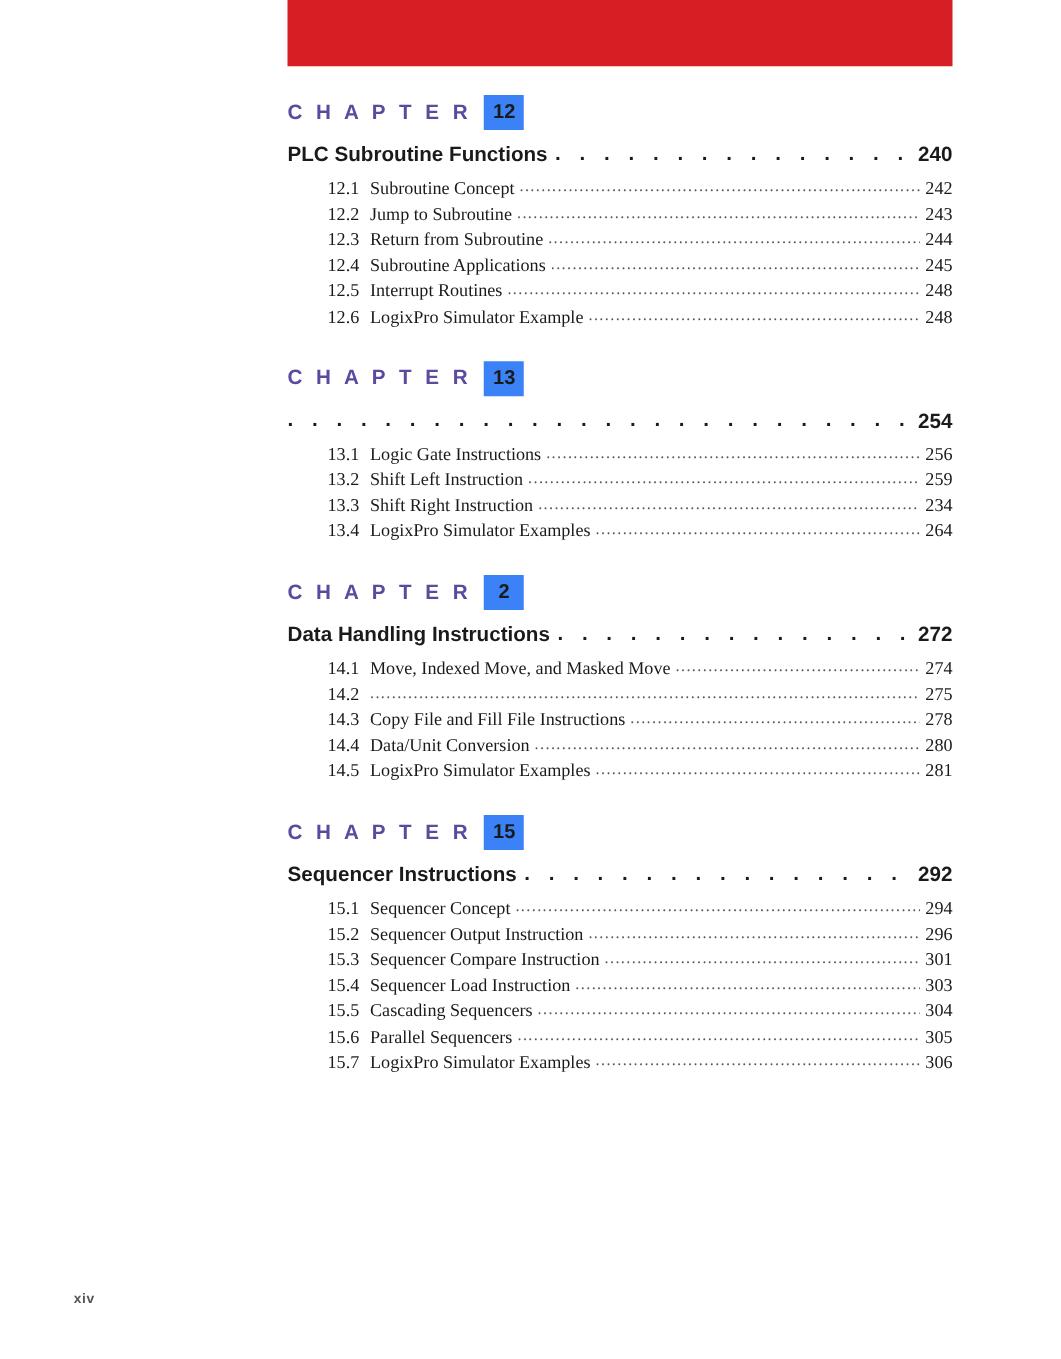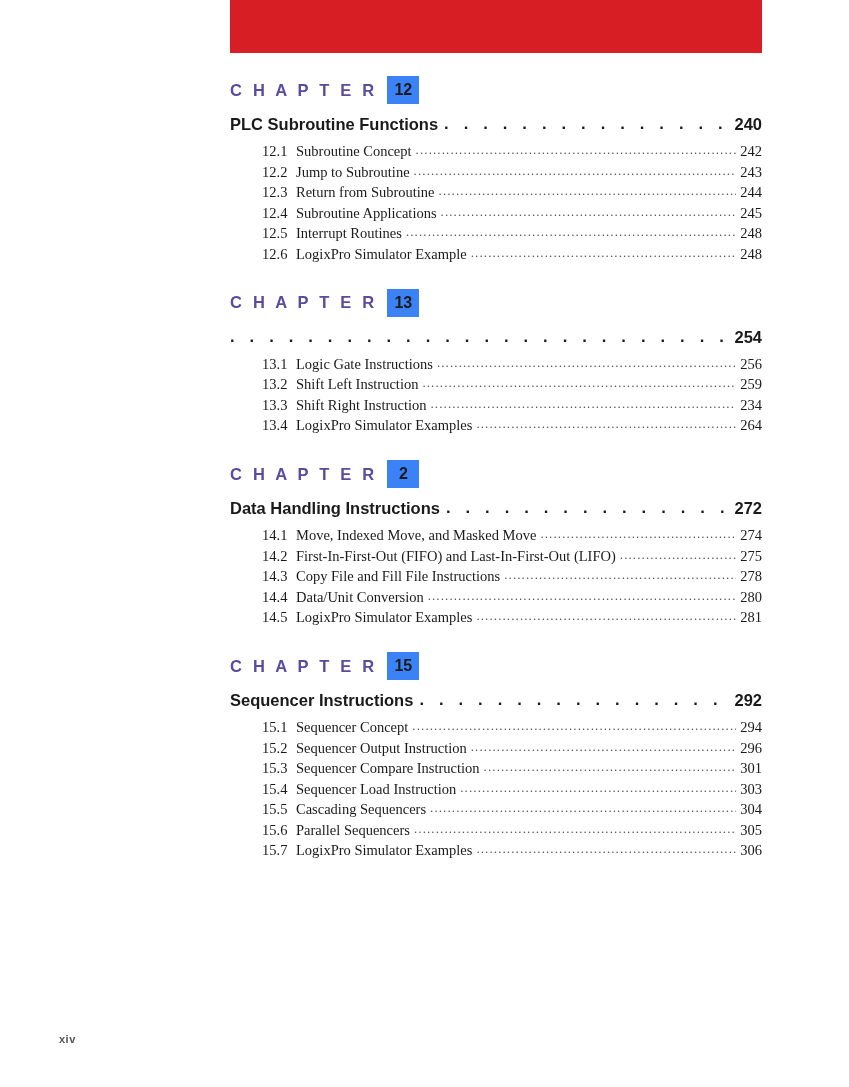--- a/index.html
+++ b/index.html
@@ -233,21 +233,20 @@
           <span class="pg">272</span>
         </div>
         <div class="section-row">
           <span class="num">14.1</span>
           <span class="nm">Move, Indexed Move, and Masked Move</span>
           <span class="dots">................................................................................................................................................................</span>
           <span class="pg">274</span>
         </div>
         <div class="section-row">
           <span class="num">14.2</span>
-          <span class="nm">First-In-First-Out (FIFO) and Last-In-First-Out (LIFO)</span>
           <span class="dots">................................................................................................................................................................</span>
           <span class="pg">275</span>
         </div>
         <div class="section-row">
           <span class="num">14.3</span>
           <span class="nm">Copy File and Fill File Instructions</span>
           <span class="dots">................................................................................................................................................................</span>
           <span class="pg">278</span>
         </div>
         <div class="section-row">

